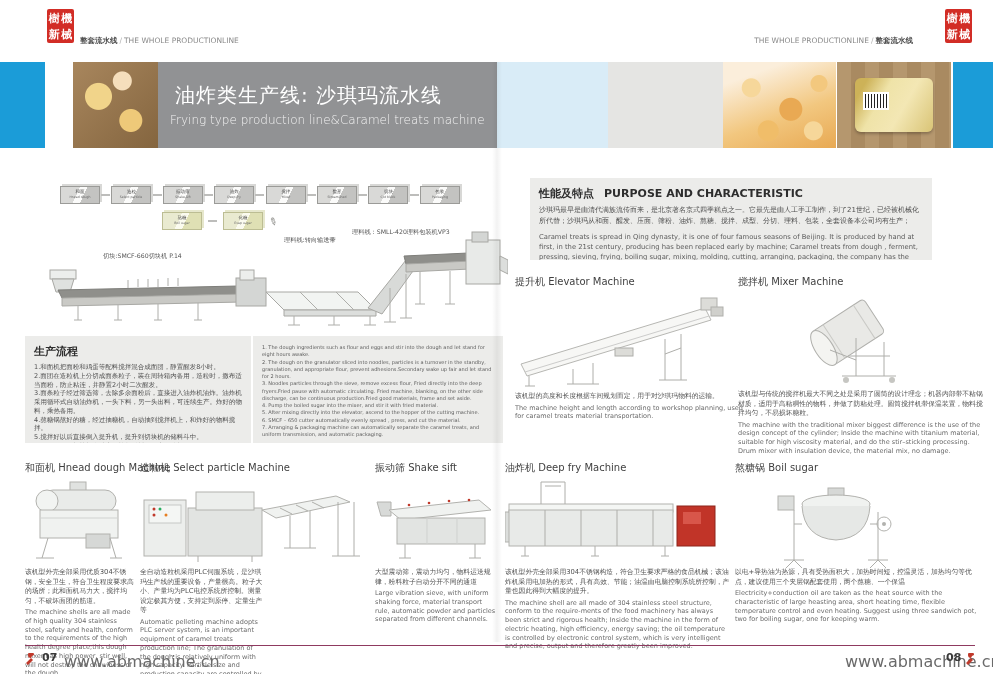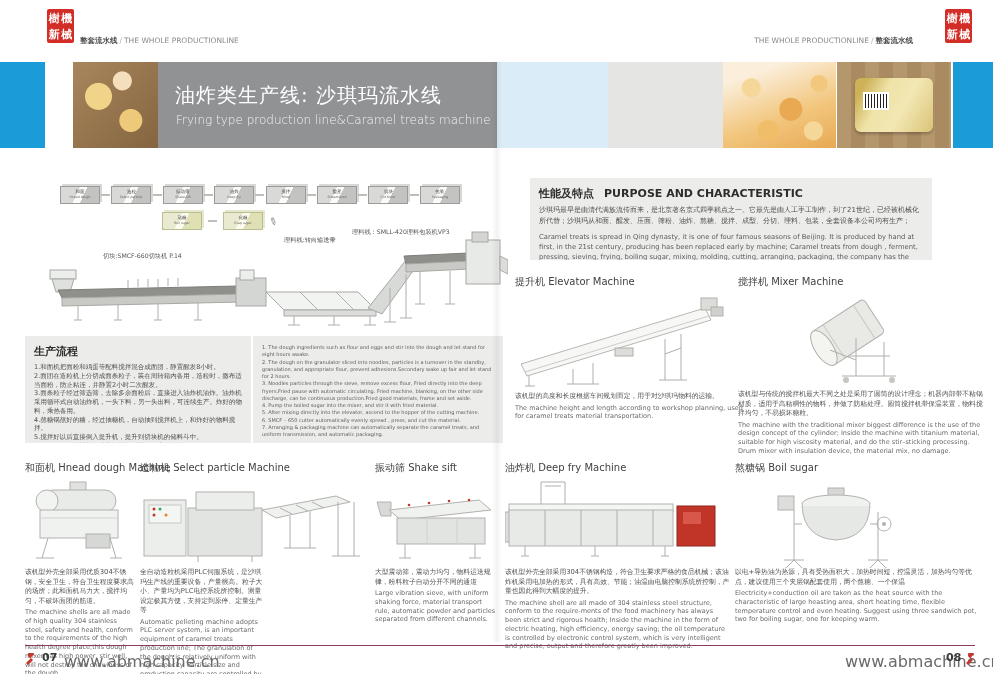--- a/index.html
+++ b/index.html
@@ -104,21 +104,21 @@
       <span>機</span>
       <span>新</span>
       <span>械</span>
     </div>
   </div>
 
   <div class="band blue" style="left:0;width:45px;"></div>
   <div class="band ph-left" style="left:73px;width:85px;"></div>
   <div class="band grayband" style="left:158px;width:339px;">
     <div class="banner-title-zh" style="margin:20px 0 0 17px;">油炸类生产线: 沙琪玛流水线</div>
-    <div class="banner-title-en" style="margin:4px 0 0 18px;">Frying type production line&amp;Caramel treats machine</div>
+    <div class="banner-title-en" style="margin:4px 0 0 12px;">Frying type production line&amp;Caramel treats machine</div>
   </div>
   <div class="band lblue" style="left:497px;width:111px;"></div>
   <div class="band lgray" style="left:608px;width:115px;"></div>
   <div class="band ph-sachima" style="left:723px;width:113px;"></div>
   <div class="band ph-pack" style="left:837px;width:114px;">
     <div class="pack">
       <div class="barcode"></div>
     </div>
   </div>
   <div class="band blue" style="left:953px;width:40px;"></div>

